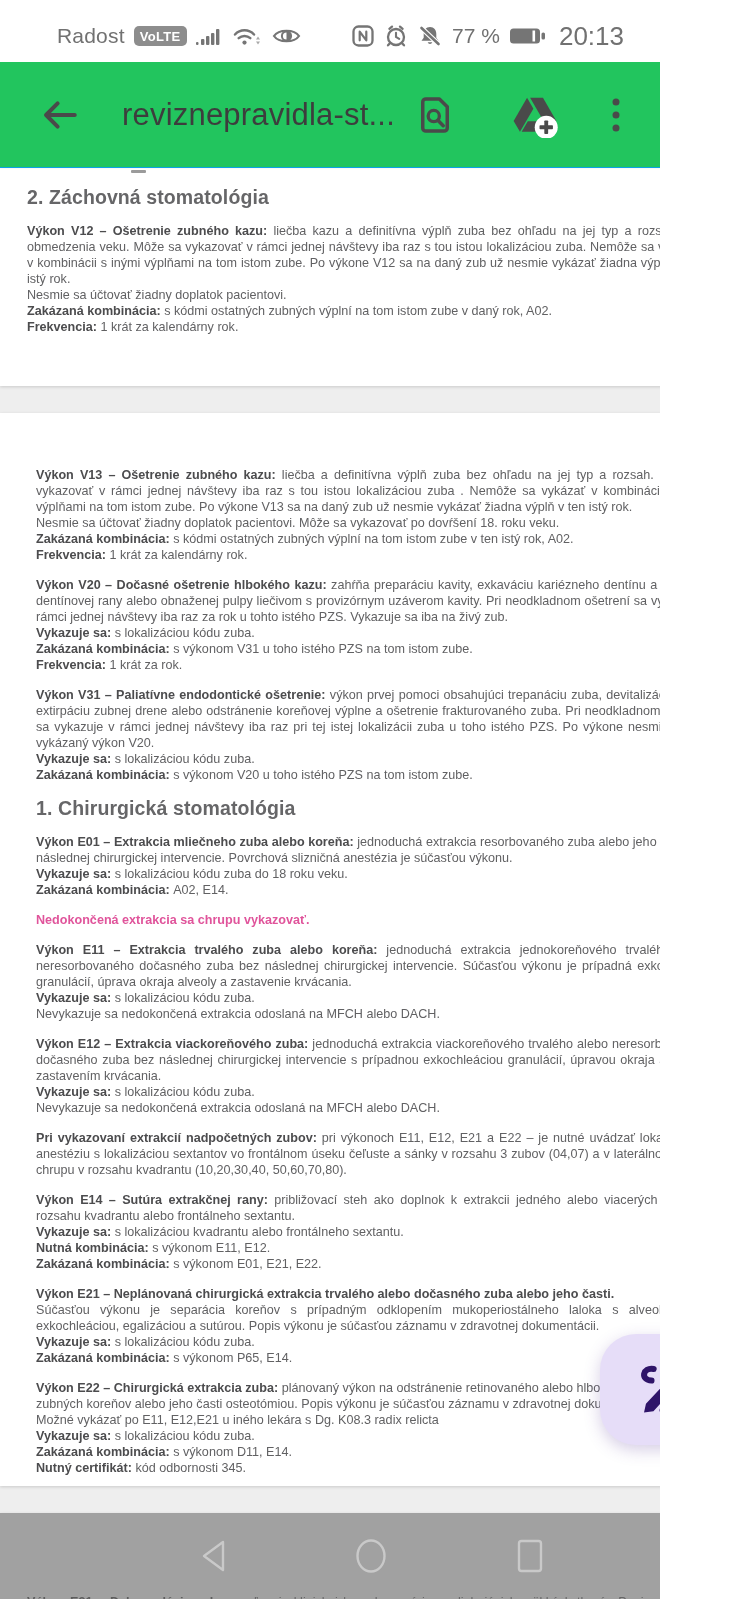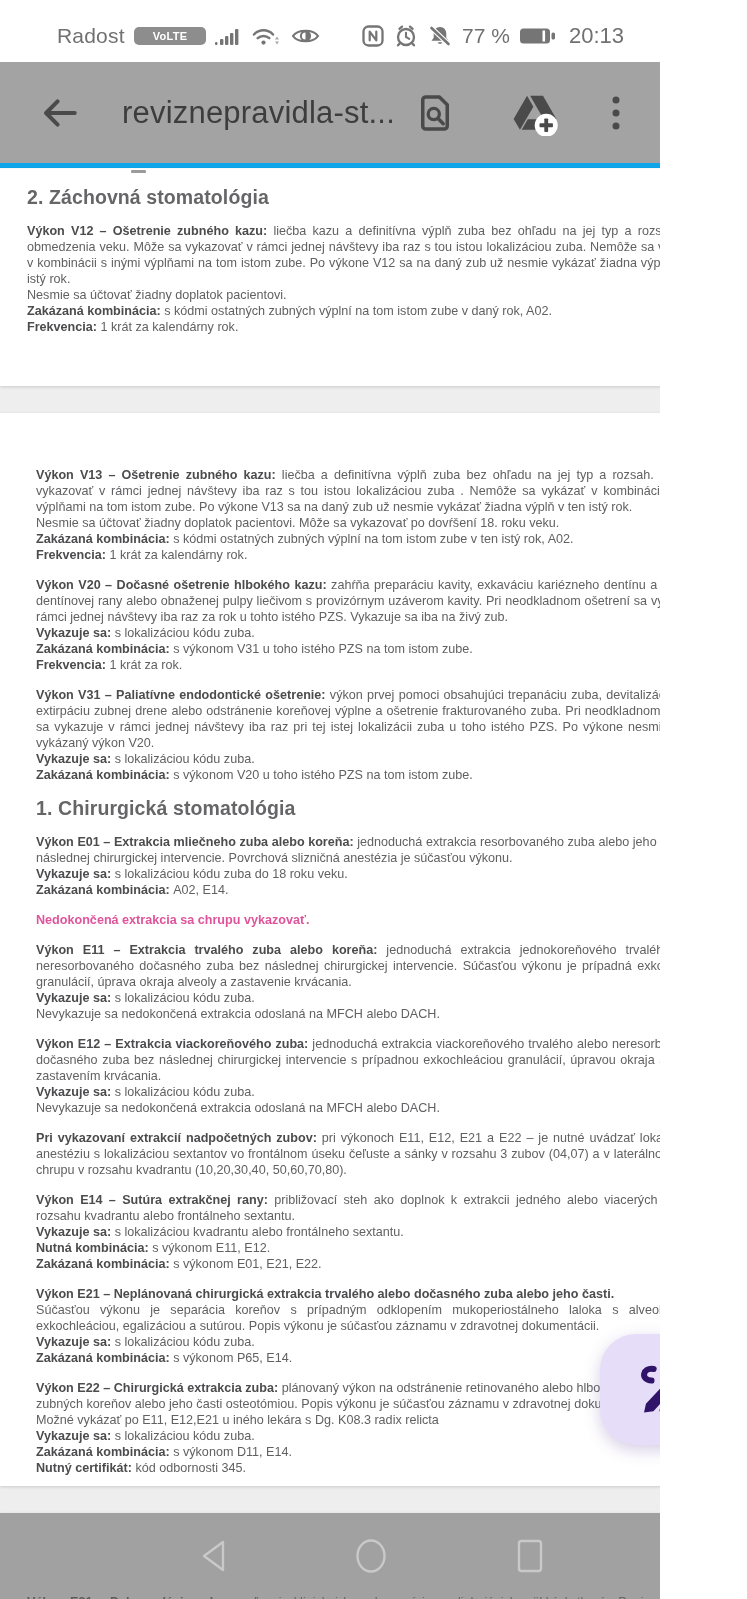--- a/index.html
+++ b/index.html
@@ -5,29 +5,29 @@
   html,body{margin:0;padding:0;background:#fff;}
   .screen{position:relative;width:660px;height:1599px;background:#ffffff;overflow:hidden;
           font-family:"Liberation Sans",sans-serif;}
 
   
   .status-bar{position:absolute;top:0;left:0;right:0;height:62px;background:#fff;
               display:flex;align-items:center;justify-content:space-between;
               padding:10px 36px 0 57px;box-sizing:border-box;}
   .sb-group{display:flex;align-items:center;gap:9px;}
   .carrier{font-size:21px;color:#717171;letter-spacing:.2px;}
-  .volte-badge{background:#8d8d8d;color:#fff;font-size:11px;font-weight:bold;
-               border-radius:5px;padding:4px 19px 3px;letter-spacing:.3px;line-height:1;}
+  .volte-badge{background:#8d8d8d;color:#fff;font-size:13px;font-weight:bold;
+               border-radius:5px;padding:4px 6px 3px;letter-spacing:.3px;line-height:1;}
   .sb-num{font-size:21px;color:#717171;}
-  .sb-time{font-size:22px;color:#717171;margin-left:3px;}
+  .sb-time{font-size:26px;color:#717171;margin-left:3px;}
   .sb-ic{display:block;}
 
   
-  .app-bar{position:absolute;top:62px;left:0;right:0;height:106px;background:#a3a3a3;
-           border-bottom:5px solid #0ea5e9;display:flex;align-items:center;
+  .app-bar{position:absolute;top:62px;left:0;right:0;height:106px;background:#22c55e;
+           border-bottom:1px solid #0ea5e9;display:flex;align-items:center;
            padding:0 38px;box-sizing:border-box;}
   .back-btn{width:42px;height:42px;border:none;background:transparent;padding:0;cursor:pointer;flex:0 0 auto;}
   .doc-title{flex:1 1 auto;margin-left:42px;font-size:31px;color:#3d3d3d;white-space:nowrap;
              overflow:hidden;letter-spacing:.2px;}
   .icon-btn{border:none;background:transparent;padding:0;cursor:pointer;flex:0 0 auto;
             display:flex;align-items:center;justify-content:center;}
   .icon-btn + .icon-btn{margin-left:52px;}
   .doc-title + .icon-btn{margin-left:10px;}
 
   

